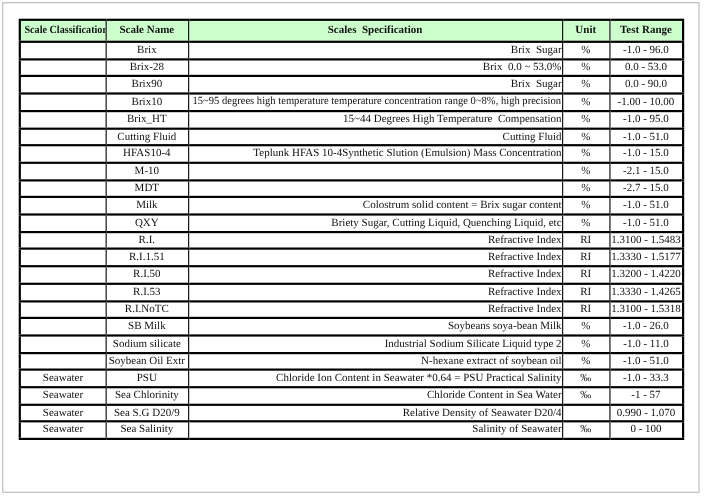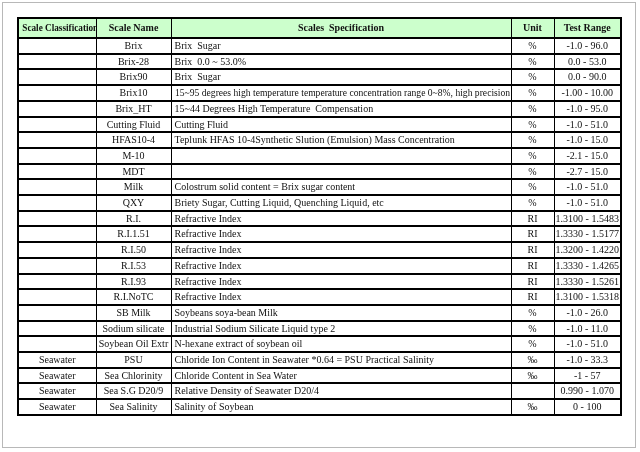--- a/index.html
+++ b/index.html
@@ -28,21 +28,21 @@
     height:18px;line-height:18px;
     background:#ccffcc;
     font-weight:bold;text-align:center;
     font-size:10px;
   }
   tbody td{
     height:13.7px;line-height:13.7px;
     text-align:center;background:#ffffff;
   }
   tbody td.spec{
-    text-align:left;padding-left:3px;
+    text-align:right;padding-left:3px;
   }
   .fit{display:inline-block;white-space:pre;vertical-align:top;}
   td.spec .fit{transform-origin:0 50%;}
 </style>
 </head>
 <body>
 
 <div class="frame"></div>
 
 <table class="scales">
@@ -163,27 +163,20 @@
       </tr>
       <tr>
         <td class="classification"><span class="fit"></span></td>
         <td class="name"><span class="fit">R.I.53</span></td>
         <td class="spec"><span class="fit">Refractive Index</span></td>
         <td class="unit"><span class="fit">RI</span></td>
         <td class="range"><span class="fit">1.3330 - 1.4265</span></td>
       </tr>
       <tr>
         <td class="classification"><span class="fit"></span></td>
-        <td class="name"><span class="fit">R.I.93</span></td>
-        <td class="spec"><span class="fit">Refractive Index</span></td>
-        <td class="unit"><span class="fit">RI</span></td>
-        <td class="range"><span class="fit">1.3330 - 1.5261</span></td>
-      </tr>
-      <tr>
-        <td class="classification"><span class="fit"></span></td>
         <td class="name"><span class="fit">R.I.NoTC</span></td>
         <td class="spec"><span class="fit">Refractive Index</span></td>
         <td class="unit"><span class="fit">RI</span></td>
         <td class="range"><span class="fit">1.3100 - 1.5318</span></td>
       </tr>
       <tr>
         <td class="classification"><span class="fit"></span></td>
         <td class="name"><span class="fit">SB Milk</span></td>
         <td class="spec"><span class="fit">Soybeans soya-bean Milk</span></td>
         <td class="unit"><span class="fit">%</span></td>
@@ -220,18 +213,18 @@
       <tr>
         <td class="classification"><span class="fit">Seawater</span></td>
         <td class="name"><span class="fit">Sea S.G D20/9</span></td>
         <td class="spec"><span class="fit">Relative Density of Seawater D20/4</span></td>
         <td class="unit"><span class="fit"></span></td>
         <td class="range"><span class="fit">0.990 - 1.070</span></td>
       </tr>
       <tr>
         <td class="classification"><span class="fit">Seawater</span></td>
         <td class="name"><span class="fit">Sea Salinity</span></td>
-        <td class="spec"><span class="fit">Salinity of Soybean</span></td>
+        <td class="spec"><span class="fit">Salinity of Seawater</span></td>
         <td class="unit"><span class="fit">‰</span></td>
         <td class="range"><span class="fit">0 - 100</span></td>
       </tr>
     </tbody>
 </table>
 
 </body></html>

